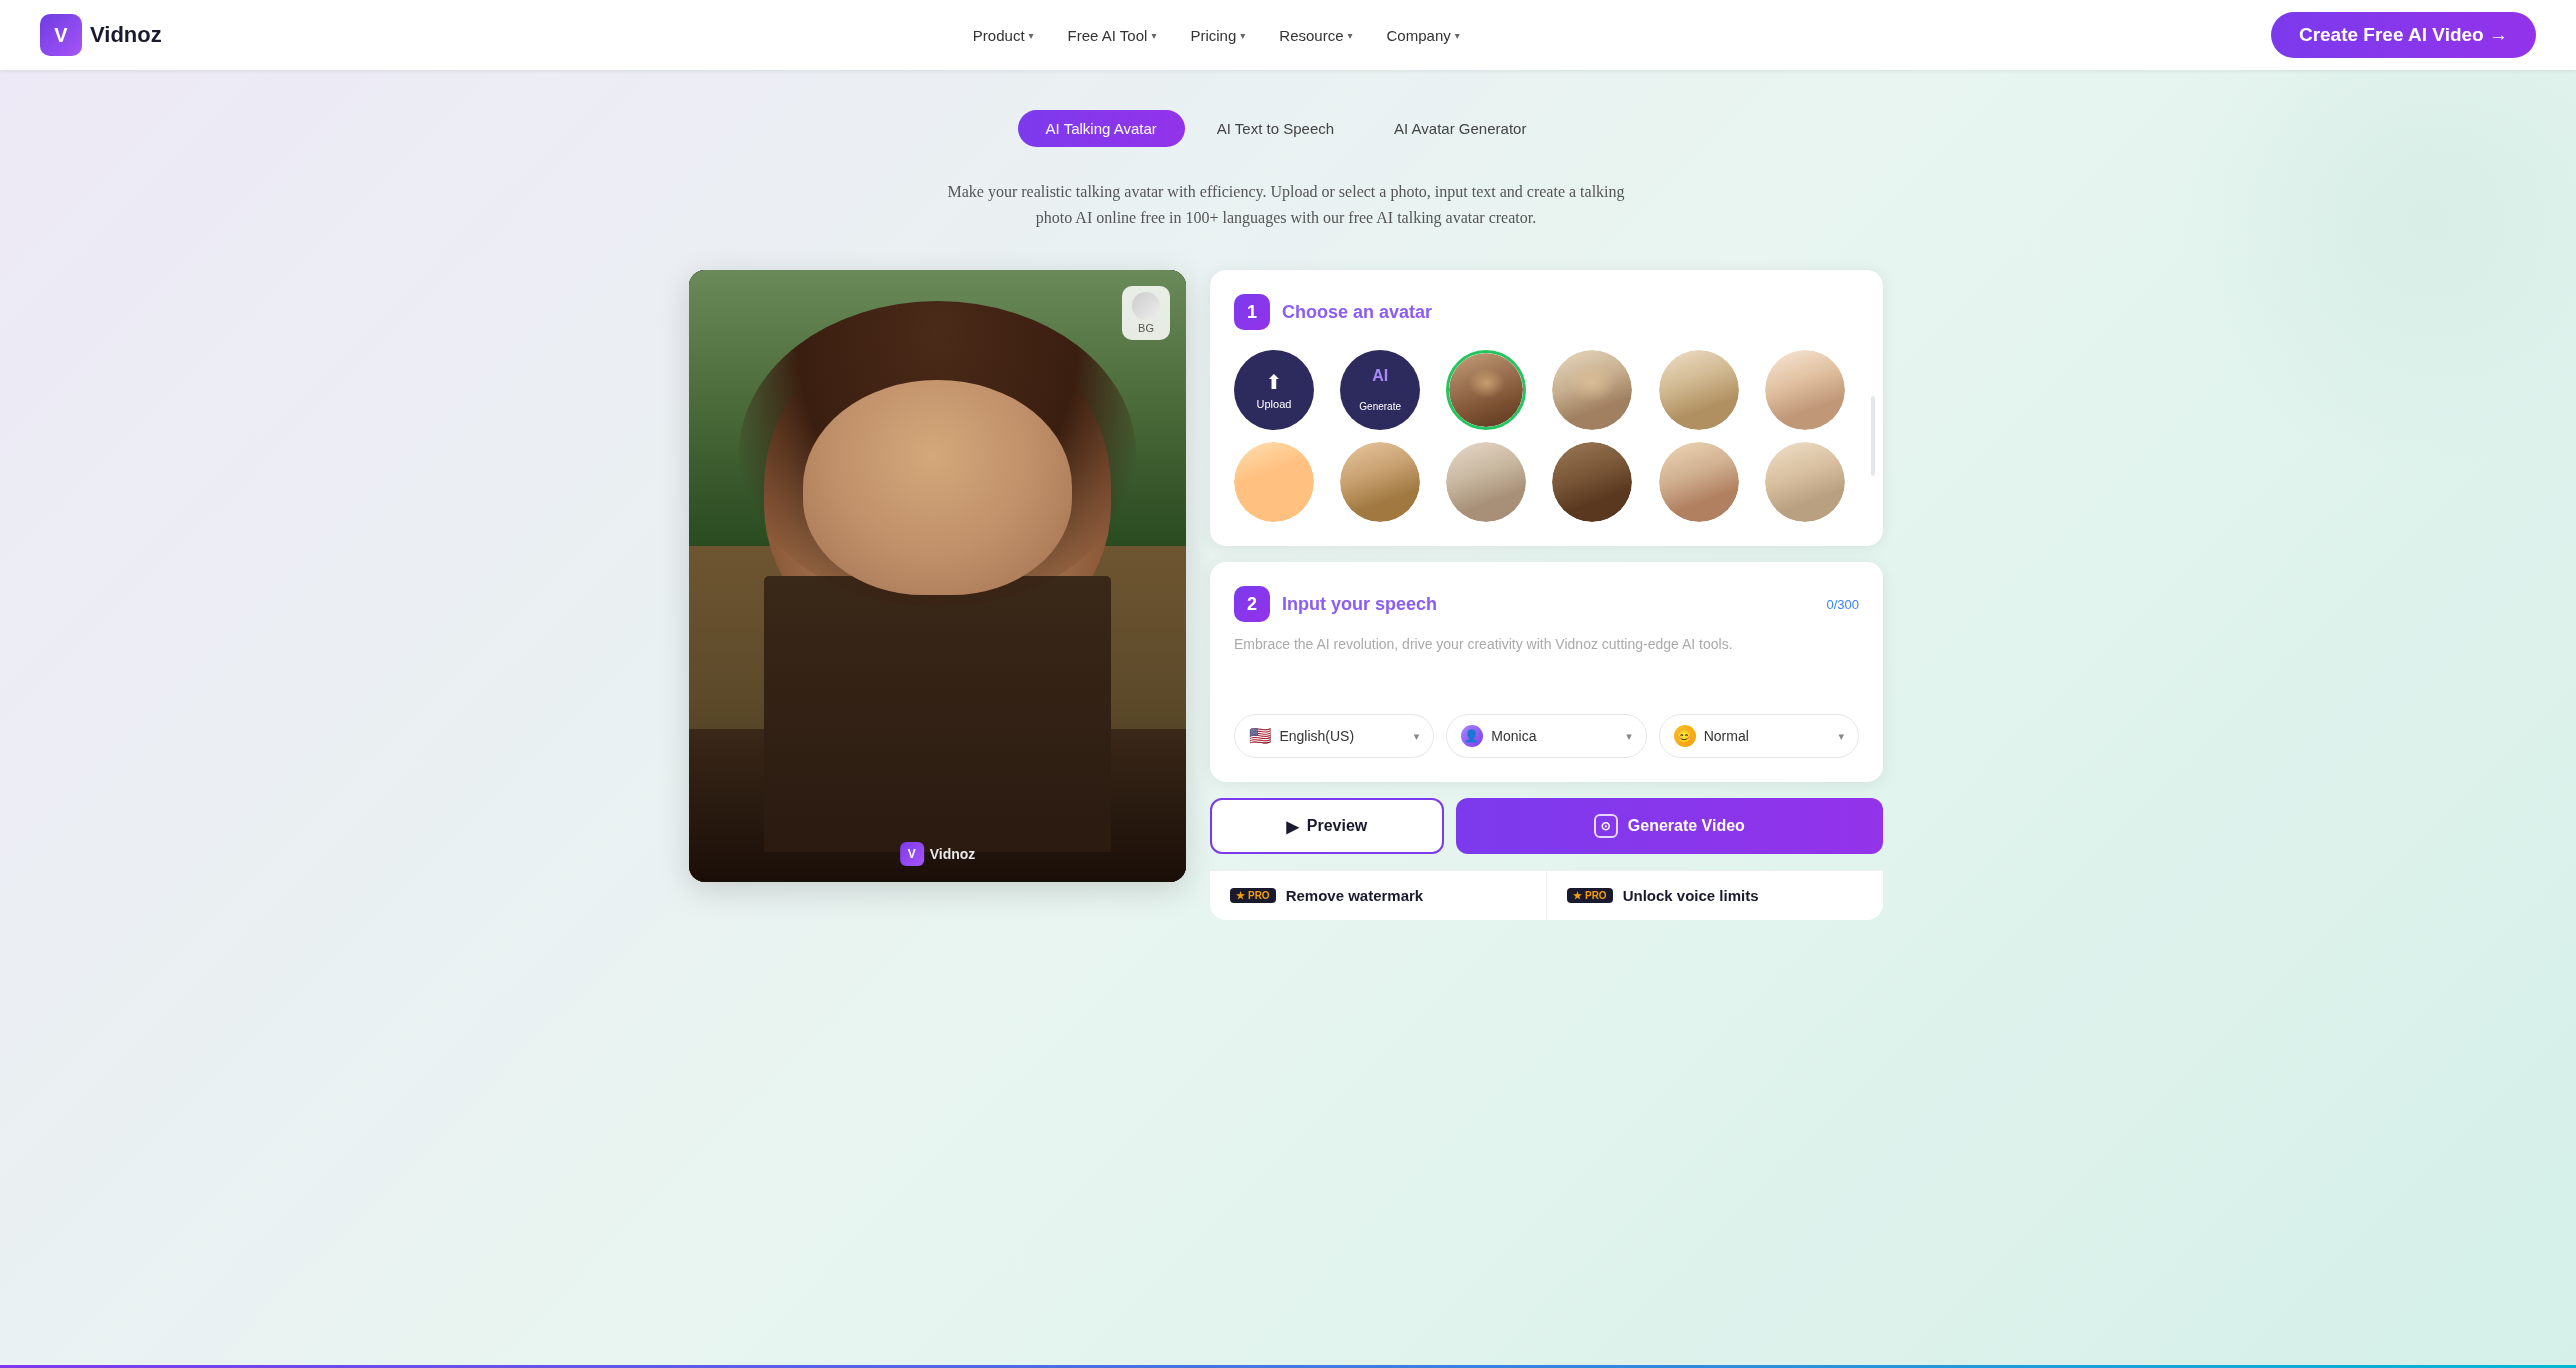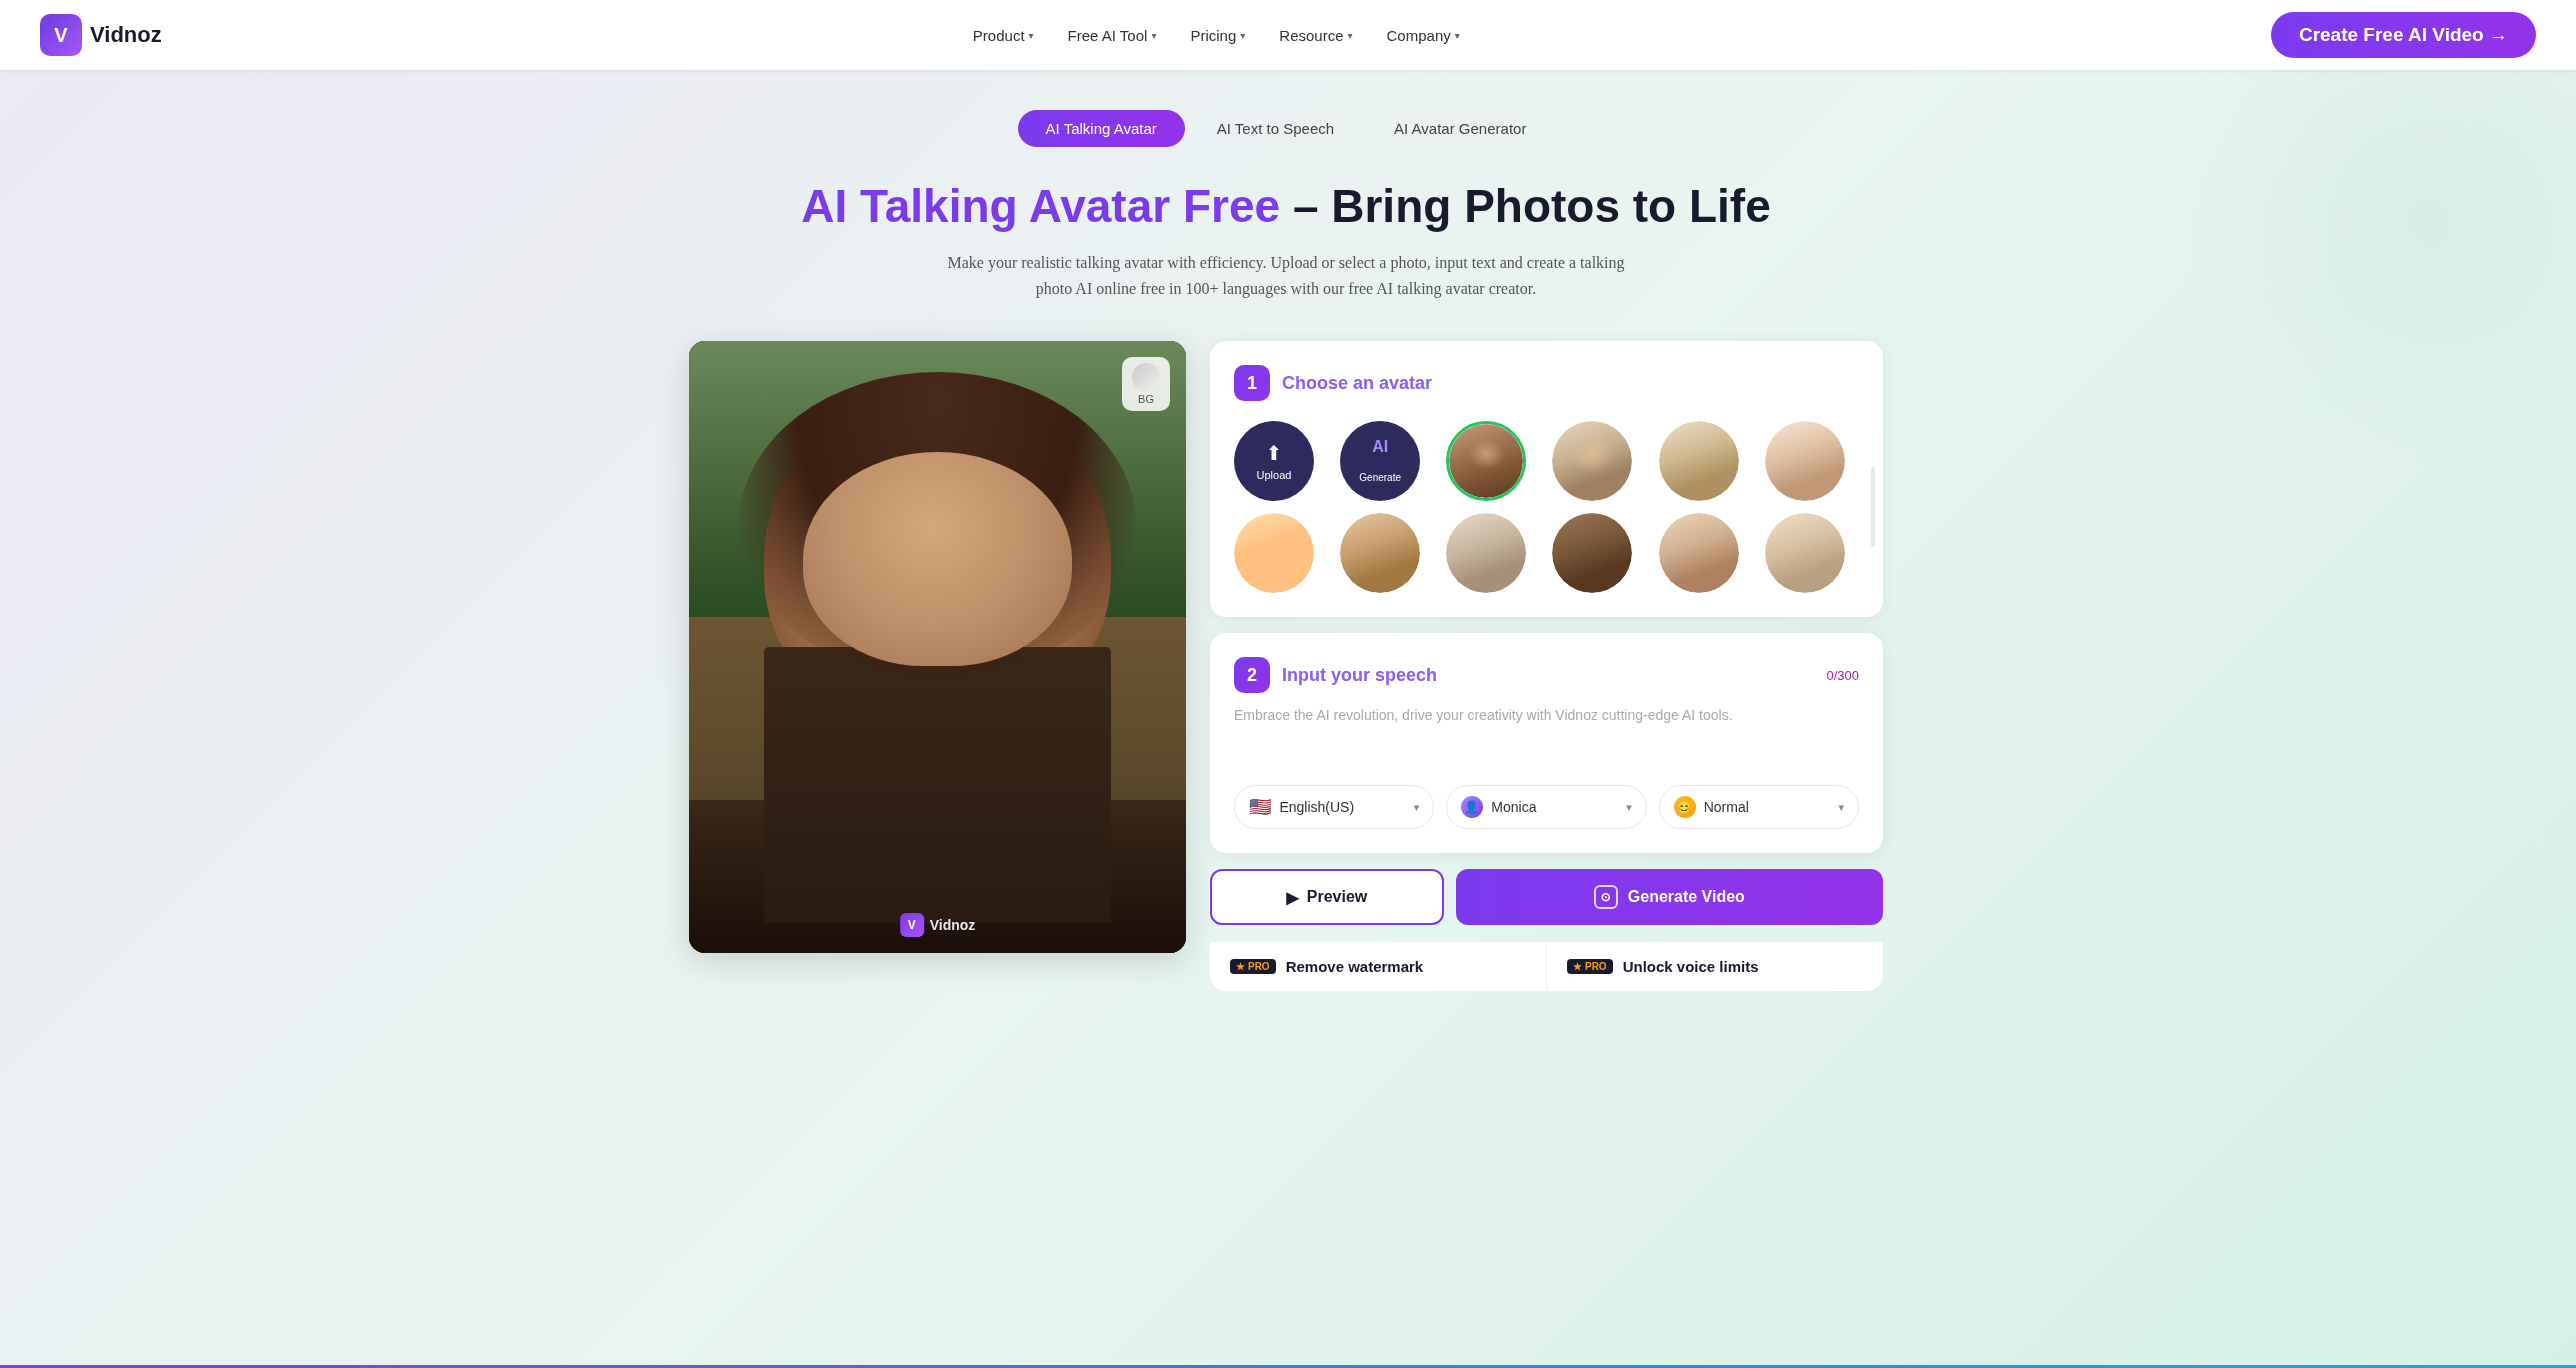--- a/index.html
+++ b/index.html
@@ -156,21 +156,21 @@
     }
     .scrollbar-hint {
       position: absolute; right: -16px; top: 50%; transform: translateY(-50%);
       width: 4px; height: 80px; background: #e5e7eb; border-radius: 2px;
     }
 
     
     .speech-header {
       display: flex; justify-content: space-between; align-items: center; margin-bottom: 12px;
     }
-    .char-count { font-size: 13px; color: #a21caf; }
+    .char-count { font-size: 13px; color: #3b82f6; }
     .speech-textarea {
       width: 100%; min-height: 60px; border: none; outline: none; resize: none;
       font-size: 14px; color: #c2410c; line-height: 1.5;
       font-family: inherit;
     }
     .speech-textarea::placeholder { color: #aaa; }
 
     
     .voice-controls { display: flex; gap: 12px; margin-top: 16px; flex-wrap: wrap; }
     .voice-dropdown {
@@ -280,23 +280,20 @@
 
 <div class="hero">
 
   <div class="tabs-container">
     <div class="tab active">AI Talking Avatar</div>
     <div class="tab inactive">AI Text to Speech</div>
     <div class="tab inactive">AI Avatar Generator</div>
   </div>
 
   <div class="hero-text">
-    <h1 class="hero-title">
-      <span class="purple">AI Talking Avatar Free</span><span class="dark"> – Bring Photos to Life</span>
-    </h1>
     <p class="hero-subtitle">Make your realistic talking avatar with efficiency. Upload or select a photo, input text and create a talking photo AI online free in 100+ languages with our free AI talking avatar creator.</p>
   </div>
 
   <div class="main-content">
 
     <div class="video-preview">
       <div class="video-image">
         <div class="mona-lisa-face">
           <div style="position:absolute;top:0;left:0;right:0;height:45%;background:linear-gradient(180deg,#6a8a5a 0%,#4a6a3a 50%,#2a4a20 100%);z-index:0;"></div>
           <div style="position:absolute;top:8%;left:15%;width:70%;height:55%;background:radial-gradient(ellipse at 50% 60%,#c8a87a 0%,#a87850 40%,#8a5838 70%,#5a3820 100%);border-radius:50% 50% 45% 45%;z-index:2;"></div>

